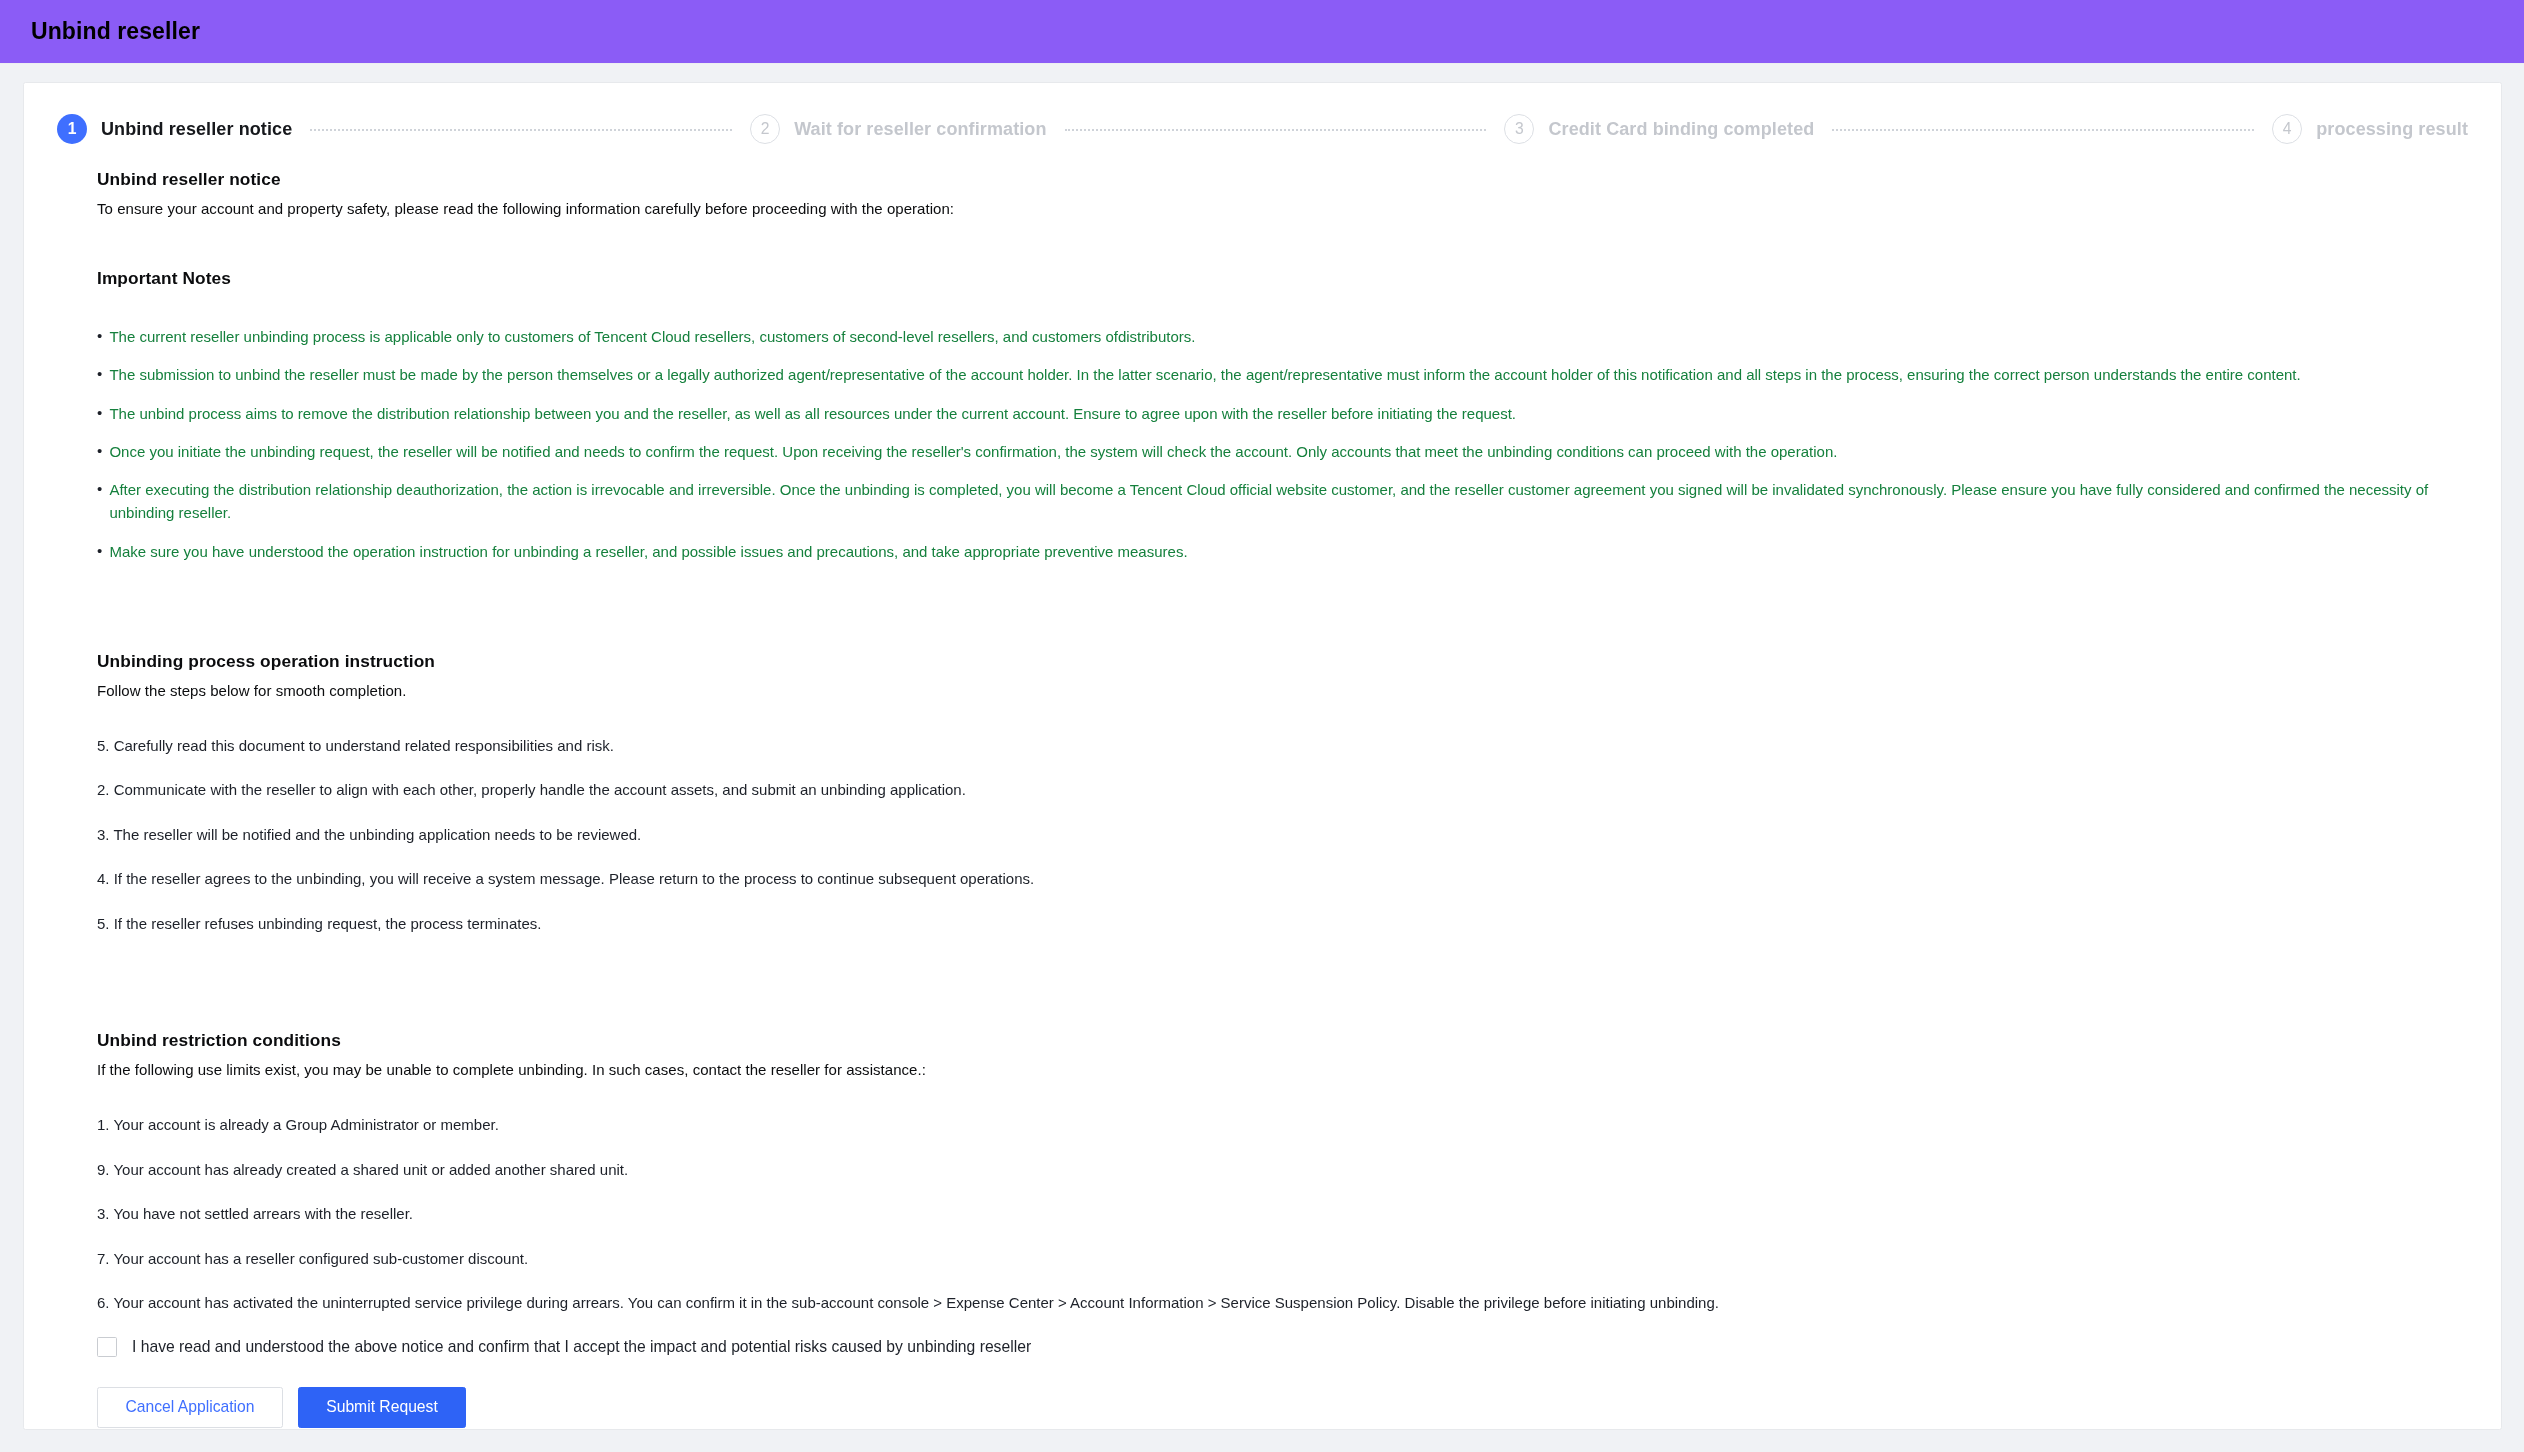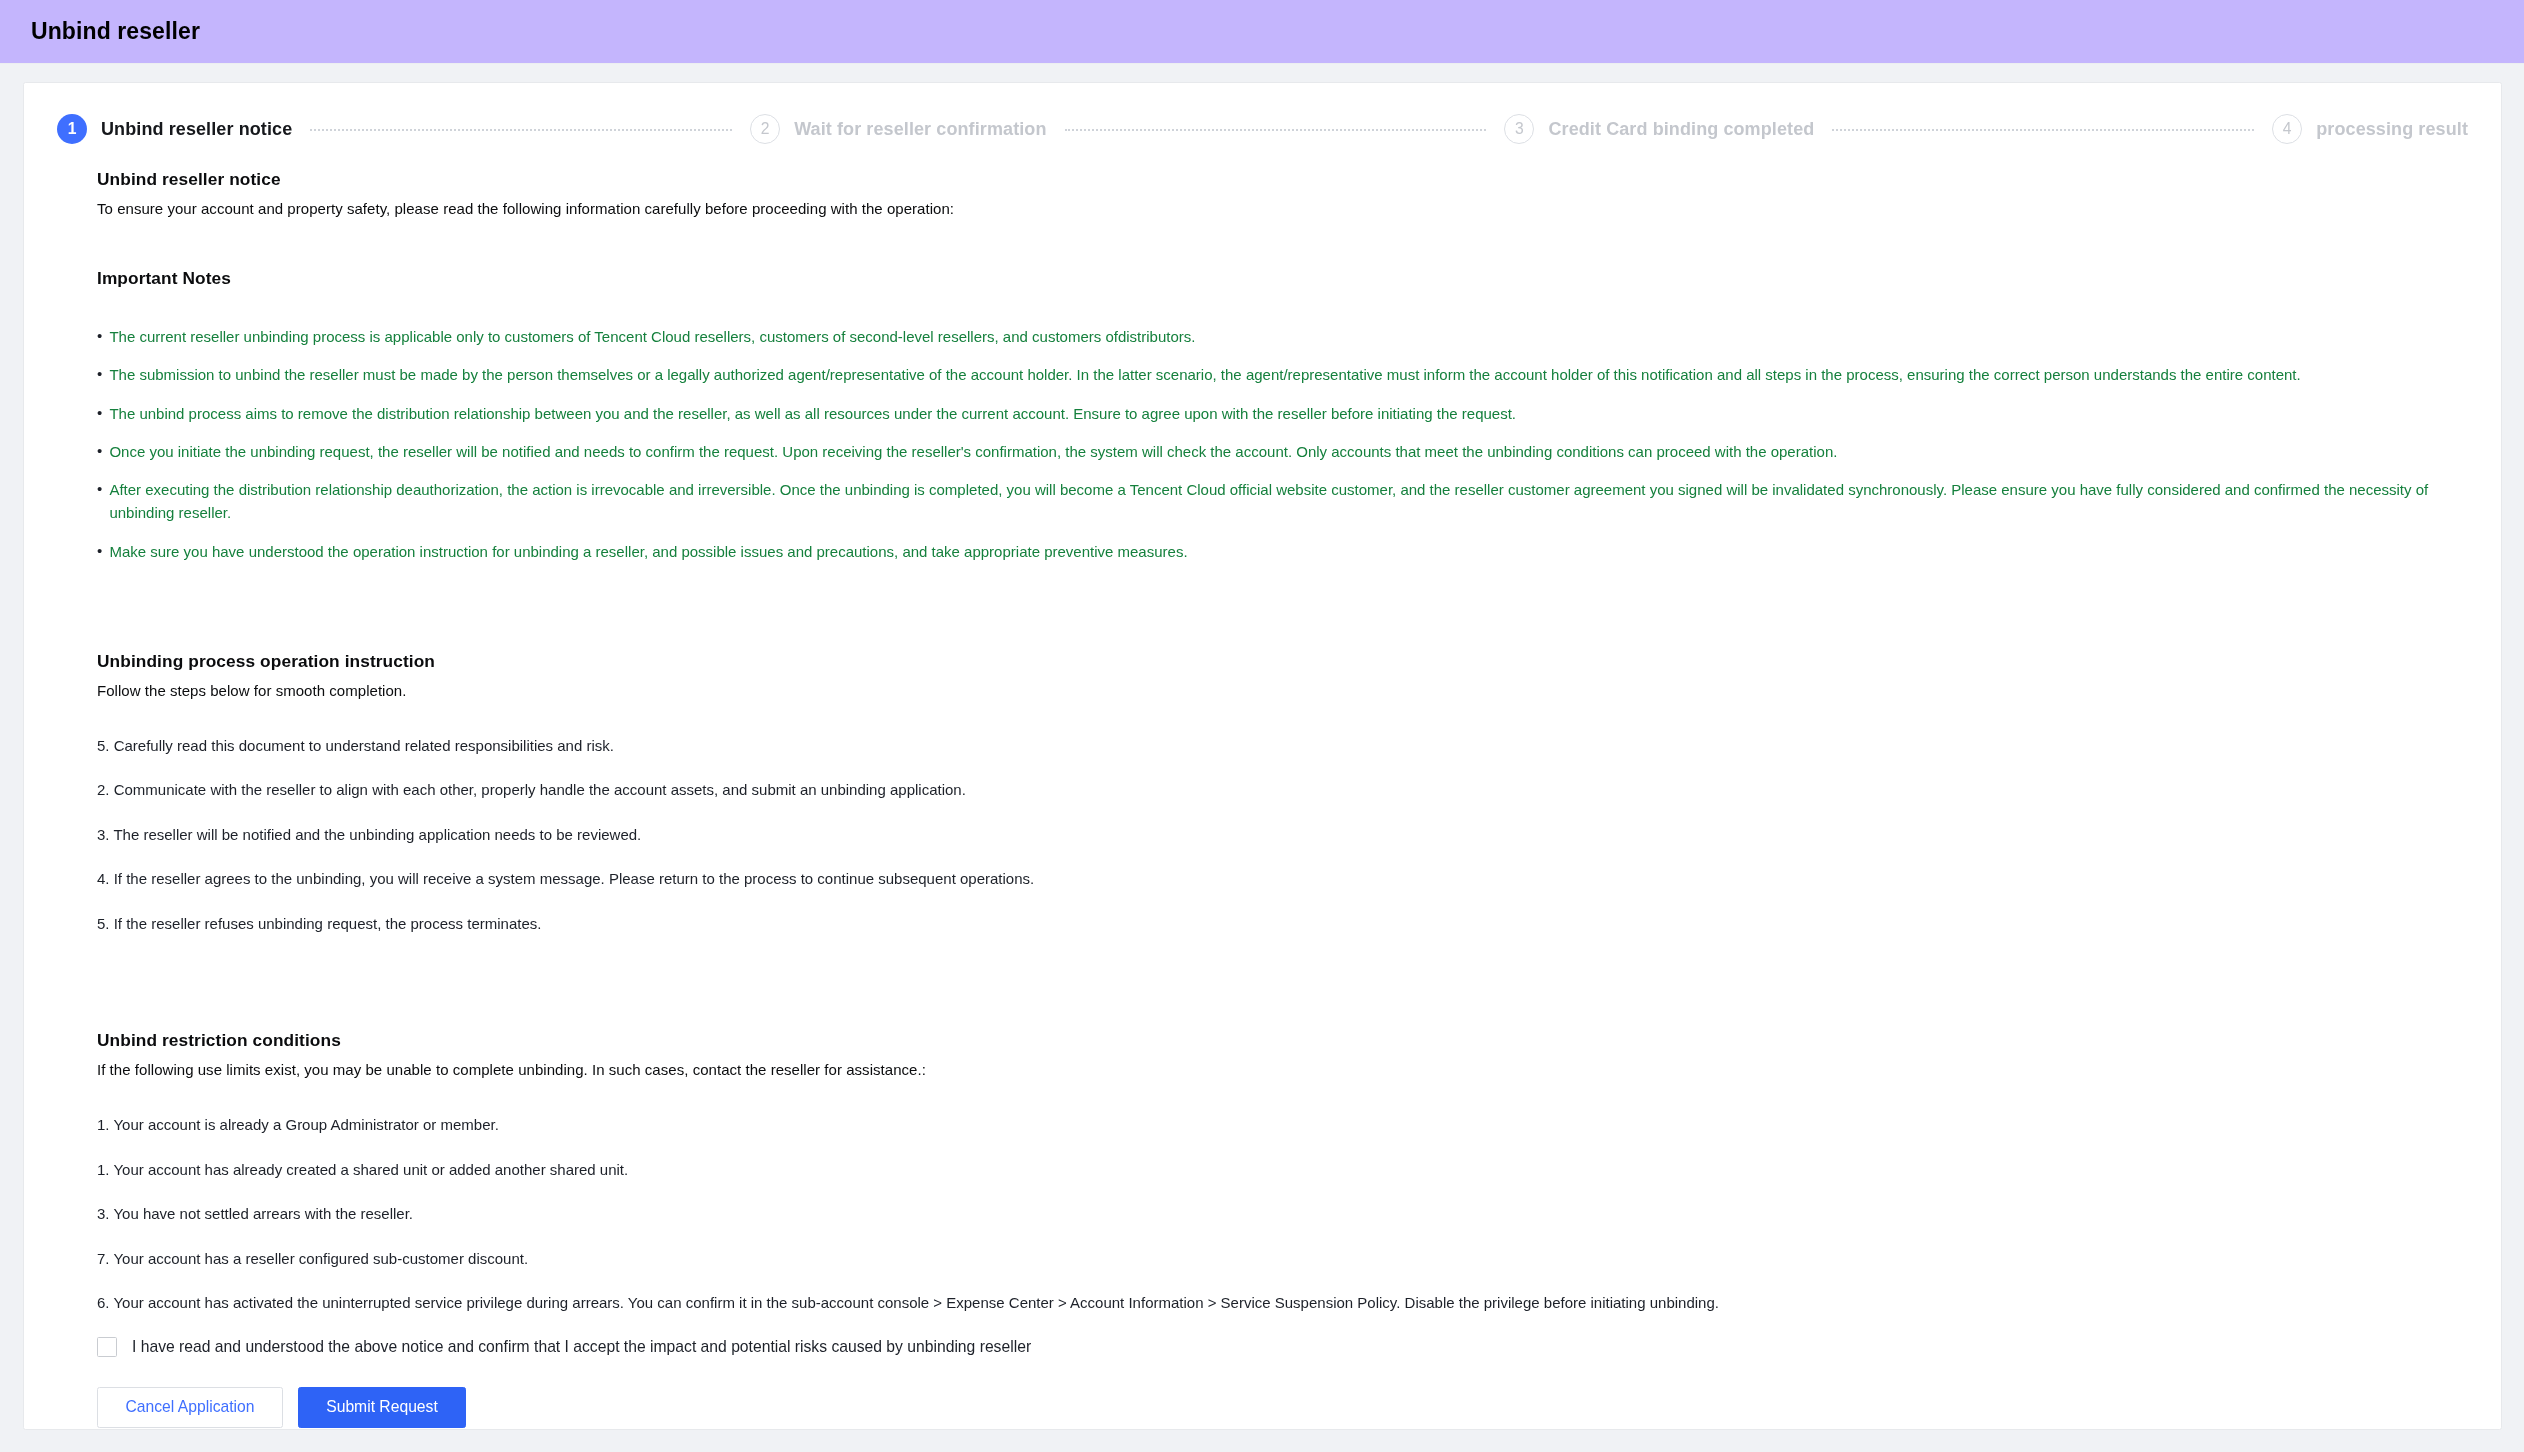--- a/index.html
+++ b/index.html
@@ -7,21 +7,21 @@
     width: 2525px;
     height: 1453px;
     background: #f0f2f5;
     font-family: "Liberation Sans", sans-serif;
     -webkit-font-smoothing: antialiased;
   }
 
   
   .topbar {
     height: 64px;
-    background: #c4b5fd;
+    background: #8b5cf6;
     display: flex;
     align-items: center;
     padding-left: 31px;
     border-bottom: 0.8px solid #eceef1;
   }
   .topbar-title {
     font-size: 23px;
     font-weight: bold;
     color: #000000;
     letter-spacing: 0.1px;
@@ -259,21 +259,21 @@
 
       <div class="gap-xl"></div>
 
       <div class="sec-title">Unbind restriction conditions</div>
       <div class="sec-sub">If the following use limits exist, you may be unable to complete unbinding. In such cases, contact the reseller for assistance.:</div>
 
       <div class="gap-md"></div>
 
       <ol class="steps">
         <li>1. Your account is already a Group Administrator or member.</li>
-        <li>1. Your account has already created a shared unit or added another shared unit.</li>
+        <li>9. Your account has already created a shared unit or added another shared unit.</li>
         <li>3. You have not settled arrears with the reseller.</li>
         <li>7. Your account has a reseller configured sub-customer discount.</li>
         <li>6. Your account has activated the uninterrupted service privilege during arrears. You can confirm it in the sub-account console &gt; Expense Center &gt; Account Information &gt; Service Suspension Policy. Disable the privilege before initiating unbinding.</li>
       </ol>
 
       <div class="confirm-row">
         <div class="checkbox"></div>
         <div class="confirm-text">I have read and understood the above notice and confirm that I accept the impact and potential risks caused by unbinding reseller</div>
       </div>
 

